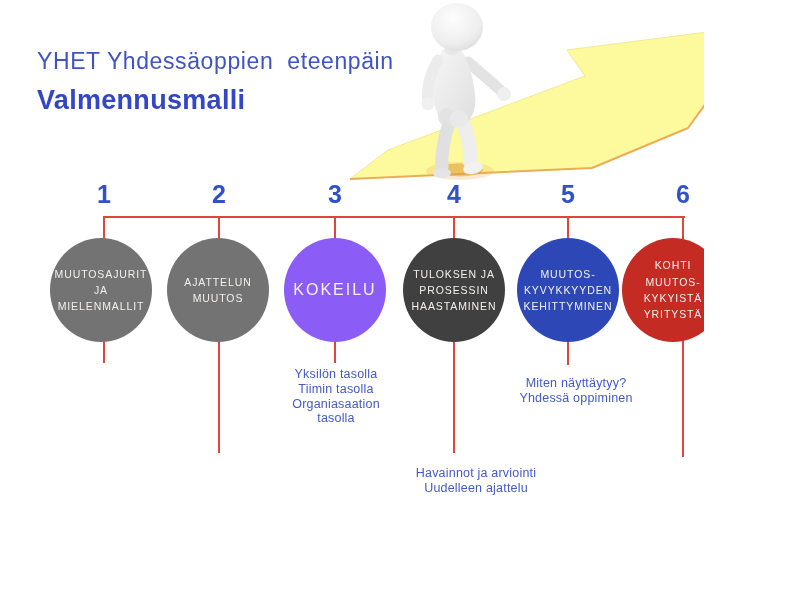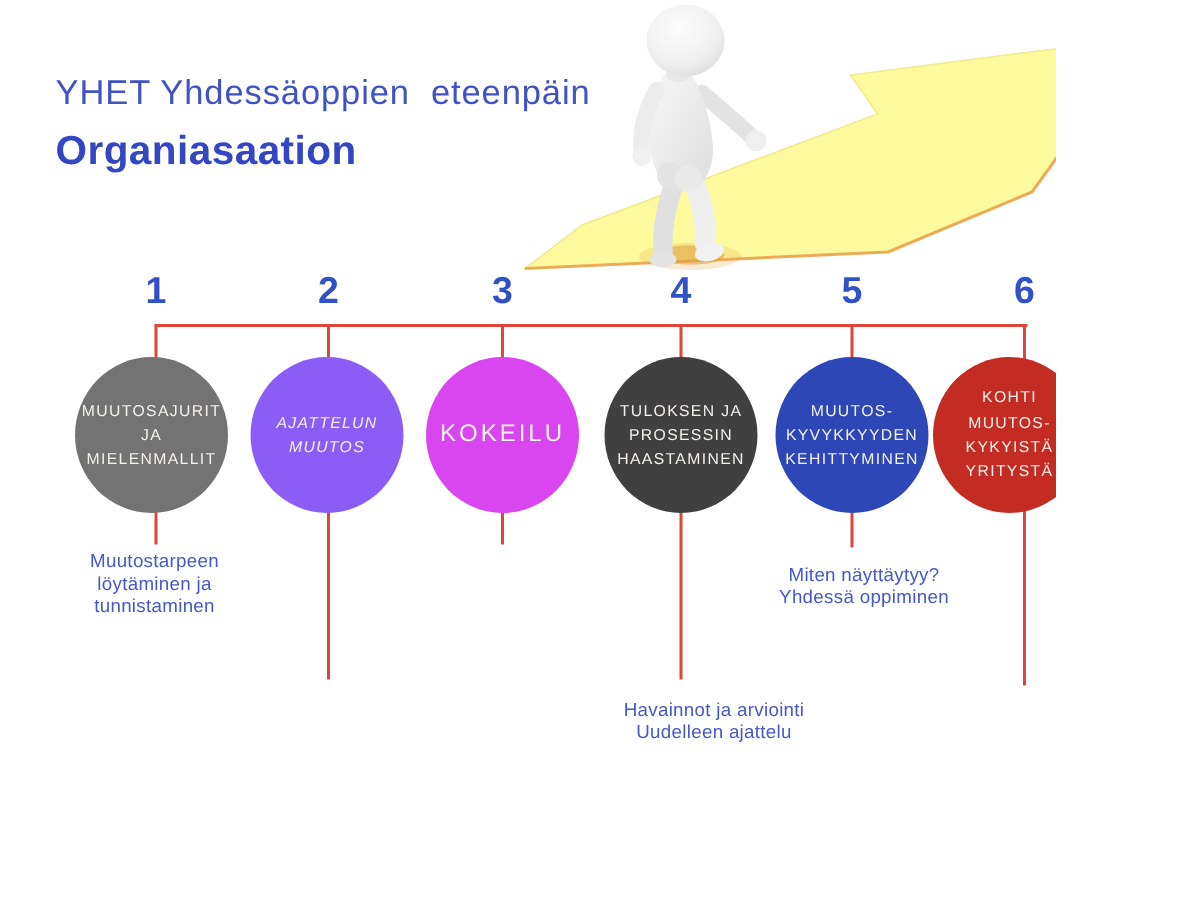--- a/index.html
+++ b/index.html
@@ -42,21 +42,21 @@
     color:var(--note-blue);white-space:pre-line;letter-spacing:.2px;z-index:2;
   }
   .arrow-svg{left:330px;top:0;width:470px;height:190px;}
 </style>
 </head>
 <body>
 
 <div id="stage">
 
   <div class="abs title">YHET Yhdessäoppien  eteenpäin</div>
-  <div class="abs subtitle">Organiasaation</div>
+  <div class="abs subtitle">Valmennusmalli</div>
 
   <svg class="abs arrow-svg" viewBox="0 0 470 190">
     <defs>
       <radialGradient id="gHead" cx="42%" cy="32%" r="80%">
         <stop offset="0%" stop-color="#fdfdfd"></stop>
         <stop offset="65%" stop-color="#eeeeee"></stop>
         <stop offset="100%" stop-color="#d7d7d7"></stop>
       </radialGradient>
       <linearGradient id="gBody" x1="0" y1="0" x2="1" y2="1">
         <stop offset="0%" stop-color="#f6f6f6"></stop>
@@ -108,45 +108,46 @@
   <div class="abs vline" style="left:334px;height:146px"></div>
   <div class="abs vline" style="left:453px;height:236px"></div>
   <div class="abs vline" style="left:567px;height:148px"></div>
   <div class="abs vline" style="left:682px;height:240px"></div>
 
   <div class="abs circle" style="left: 50px; background: #737373;">
     <span class="circle-label">MUUTOSAJURIT
 JA
 MIELENMALLIT</span>
   </div>
-  <div class="abs circle" style="left: 167px; background: #8b5cf6; font-style: italic;">
+  <div class="abs circle" style="left: 167px; background: #737373;">
     <span class="circle-label">AJATTELUN
 MUUTOS</span>
   </div>
-  <div class="abs circle" style="left: 284px; background: #d946ef;">
+  <div class="abs circle" style="left: 284px; background: #8b5cf6;">
     <span class="circle-label big">KOKEILU</span>
   </div>
   <div class="abs circle" style="left: 403px; background: #404040;">
     <span class="circle-label">TULOKSEN JA
 PROSESSIN
 HAASTAMINEN</span>
   </div>
   <div class="abs circle" style="left: 517px; background: rgb(45, 72, 182);">
     <span class="circle-label">MUUTOS-
 KYVYKKYYDEN
 KEHITTYMINEN</span>
   </div>
   <div class="abs circle" style="left: 622px; background: rgb(196, 43, 35); justify-content: center;">
     <span class="circle-label">KOHTI
 MUUTOS-
 KYKYISTÄ
 YRITYSTÄ</span>
   </div>
 
-  <div class="abs note" style="left:11px;top:367px">Muutostarpeen
-löytäminen ja
-tunnistaminen</div>
+  <div class="abs note" style="left:244px;top:367px">Yksilön tasolla
+Tiimin tasolla
+Organiasaation
+tasolla</div>
   <div class="abs note" style="left:384px;top:466px">Havainnot ja arviointi
 Uudelleen ajattelu</div>
   <div class="abs note" style="left:484px;top:376px">Miten näyttäytyy?
 Yhdessä oppiminen</div>
 
 </div>
 
 </body></html>

